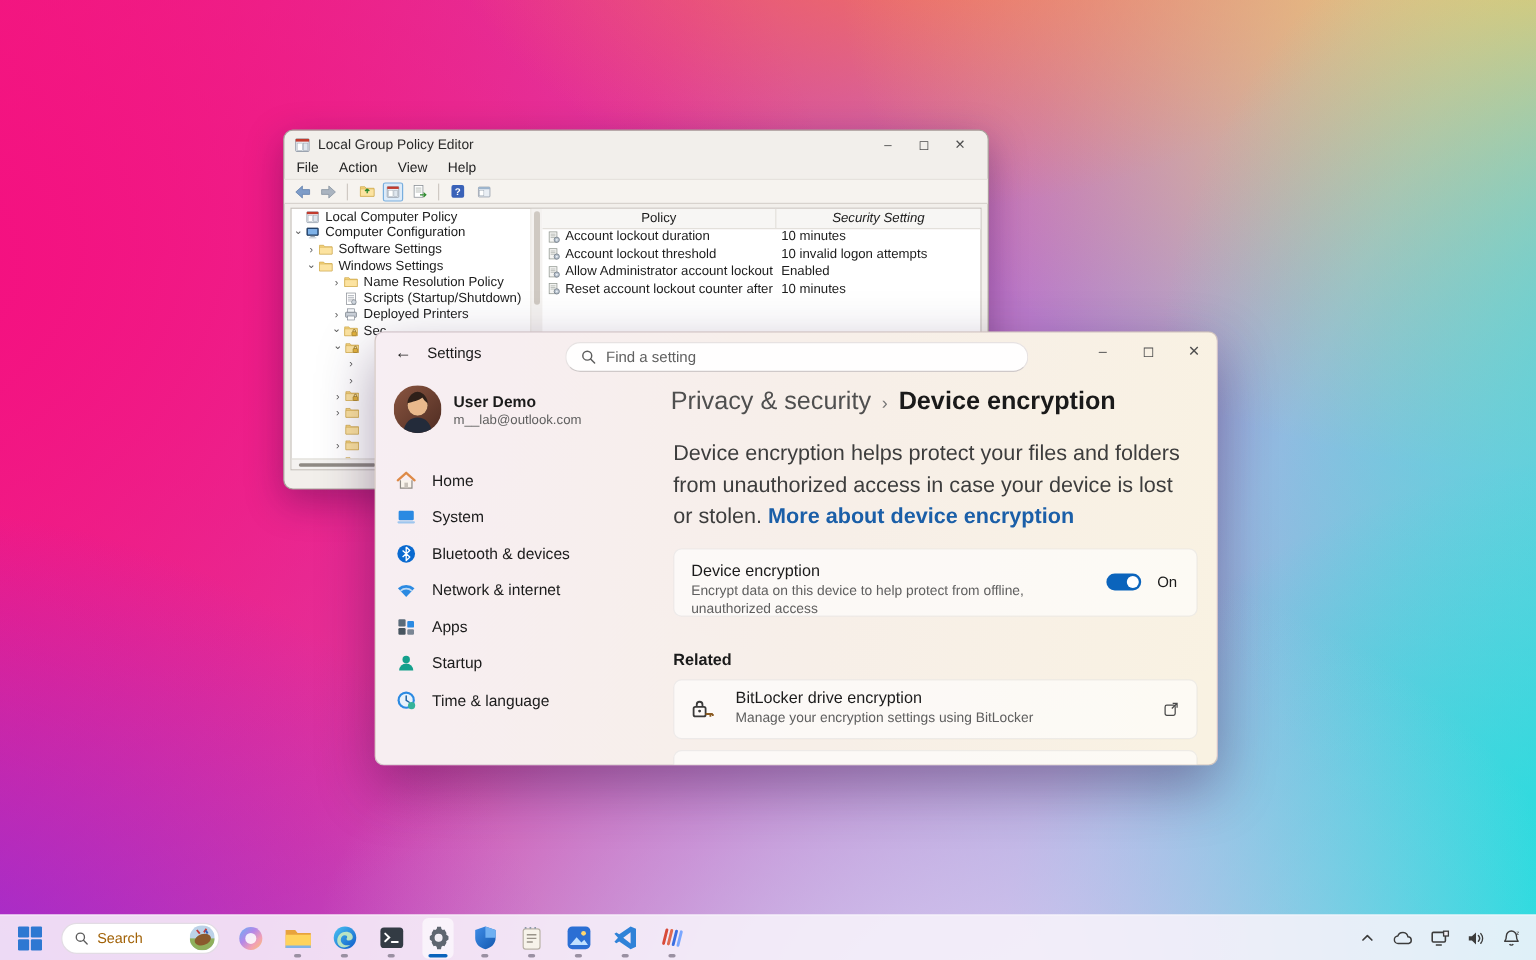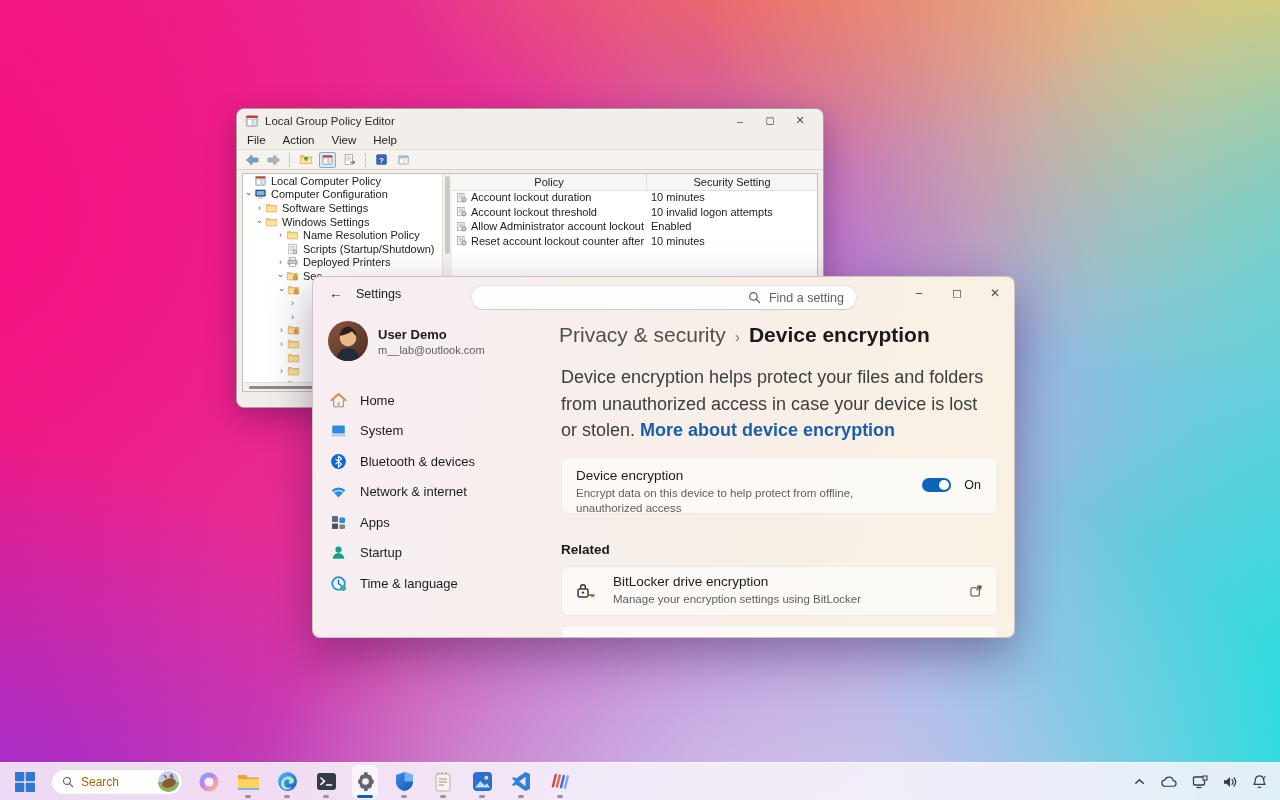--- a/index.html
+++ b/index.html
@@ -41,35 +41,35 @@
   .exp.cls::before{ content:"›"; }
   .ti{ width:13px; height:12px; flex:none; margin-right:4px; }
   .d1{ padding-left:11px;} .d2{ padding-left:32px;} .d3{ padding-left:33px;} .d4{ padding-left:44px;}
   .tree-hscroll{ position:absolute; left:0; right:0; bottom:0; height:9px; background:#f4f2f0; border-top:1px solid #e2dfda;}
   .tree-hthumb{ position:absolute; left:6px; top:3px; width:64px; height:3px; background:#8f8a84; border-radius:2px; }
   .gp-vscroll{ width:9px; background:#f4f2f0; position:relative; flex:none; }
   .gp-vthumb{ position:absolute; top:2px; left:2px; width:5px; height:78px; background:#cfc9c2; border-radius:3px; }
   .gp-list{ flex:1; display:flex; flex-direction:column; }
   .lhead{ display:flex; height:17px; background:#f7f6f4; border-bottom:1px solid #e3e0db; font-size:11px; color:#1c1c1c; }
   .lhead .c1{ width:195px; border-right:1px solid #e3e0db; display:flex; align-items:center; justify-content:center; }
-  .lhead .c2{ flex:1; display:flex; align-items:center; justify-content:center; }
+  .lhead .c2{ flex:1; display:flex; align-items:center; justify-content:center;font-style:italic; }
   .lrow{ display:flex; height:14.5px; font-size:11px; color:#1c1c1c; align-items:flex-start; }
   .lrow .c1{ width:195px; display:flex; align-items:center; gap:4px; padding-left:4px; }
   .lrow .c2{ flex:1; padding-left:4px; }
   .pol-ico{ width:11px; height:11px; flex:none; }
   
   .st{ position:absolute; left:312px; top:276px; width:703px; height:362px; border-radius:8px;
        background:linear-gradient(100deg,#f7eef3 0%,#f7efe8 55%,#f9f2e2 100%);
        border:1px solid rgba(90,60,80,.25); box-shadow:0 18px 46px rgba(40,10,60,.38); z-index:2; overflow:hidden; }
   .st-title{ position:relative; height:36px; }
   .st-back{ position:absolute; left:16px; top:8px; font-size:14px; color:#1b1b1b; cursor:default; }
   .st-name{ position:absolute; left:43px; top:10px; font-size:12.5px; color:#1b1b1b; }
   .st-search{ position:absolute; left:158px; top:8px; width:386px; height:25px; border-radius:13px;
               background:#fffefe; border:1px solid #e7e2e2; border-bottom-color:#cfc9c9;
-              display:flex; align-items:center; padding:0 12px; gap:8px;justify-content:flex-end; }
+              display:flex; align-items:center; padding:0 12px; gap:8px; }
   .st-search .ph{ font-size:12.5px; color:#616161; }
   .st-ctl{ position:absolute; right:0; top:0; display:flex; }
   .st-ctl .winbtn{ width:38px; height:32px; font-size:12px; }
   .st-side{ position:absolute; left:0; top:36px; bottom:0; width:246px; }
   .user{ position:absolute; left:15px; top:8px; display:flex; align-items:center; gap:10px; }
   .avatar{ width:40px; height:40px; border-radius:50%; overflow:hidden; flex:none; }
   .uname{ font-size:13px; font-weight:bold; color:#1b1b1b; }
   .umail{ font-size:11px; color:#5e5e5e; margin-top:2px; }
   .nav{ position:absolute; left:4px; right:8px; top:72px; }
   .nav-item{ display:flex; align-items:center; gap:13px; height:30.5px; padding-left:13px; border-radius:5px; cursor:default; }

